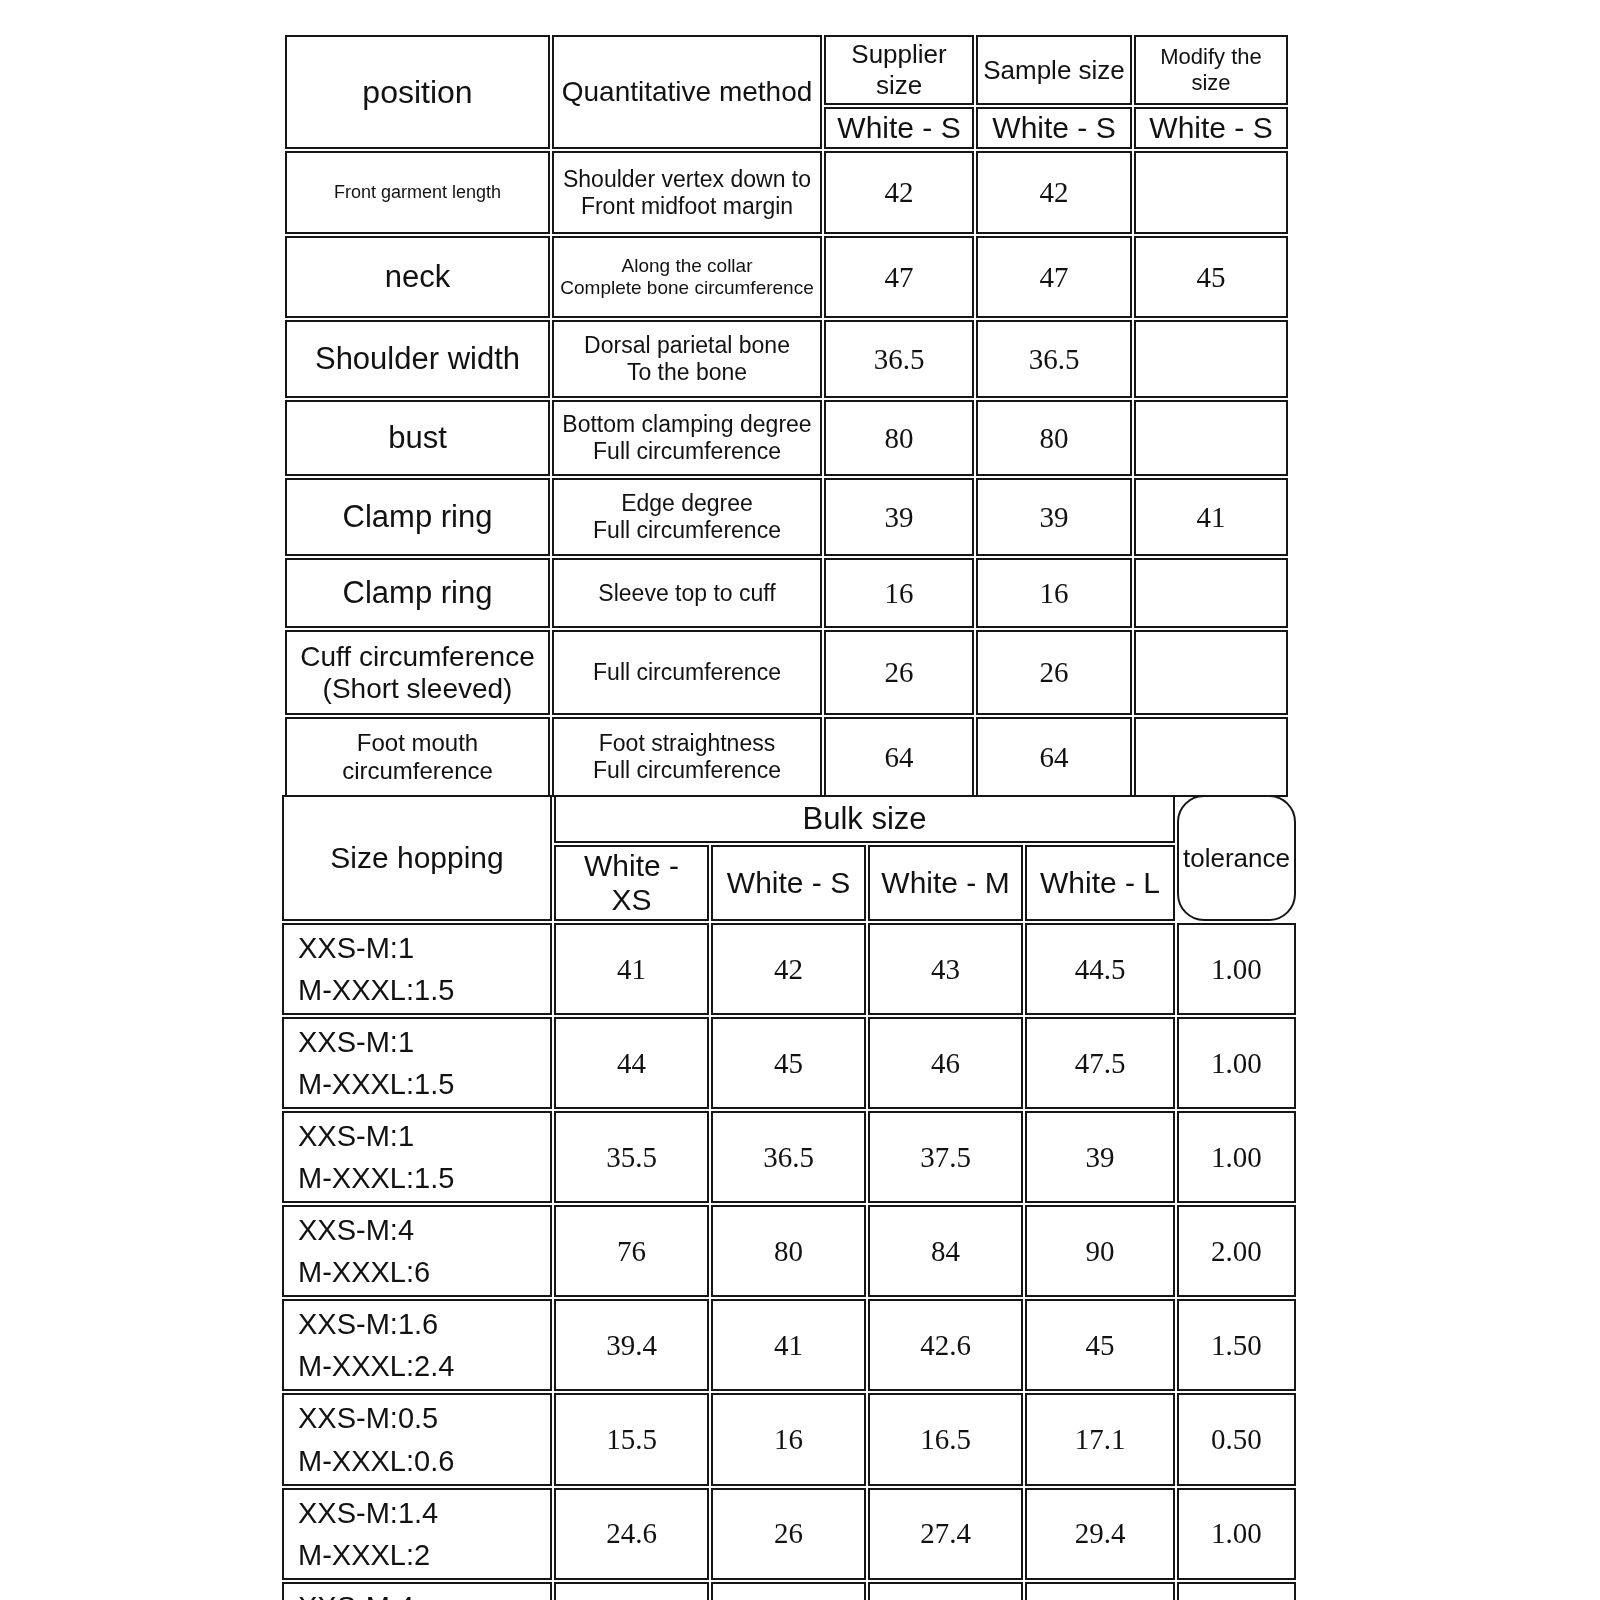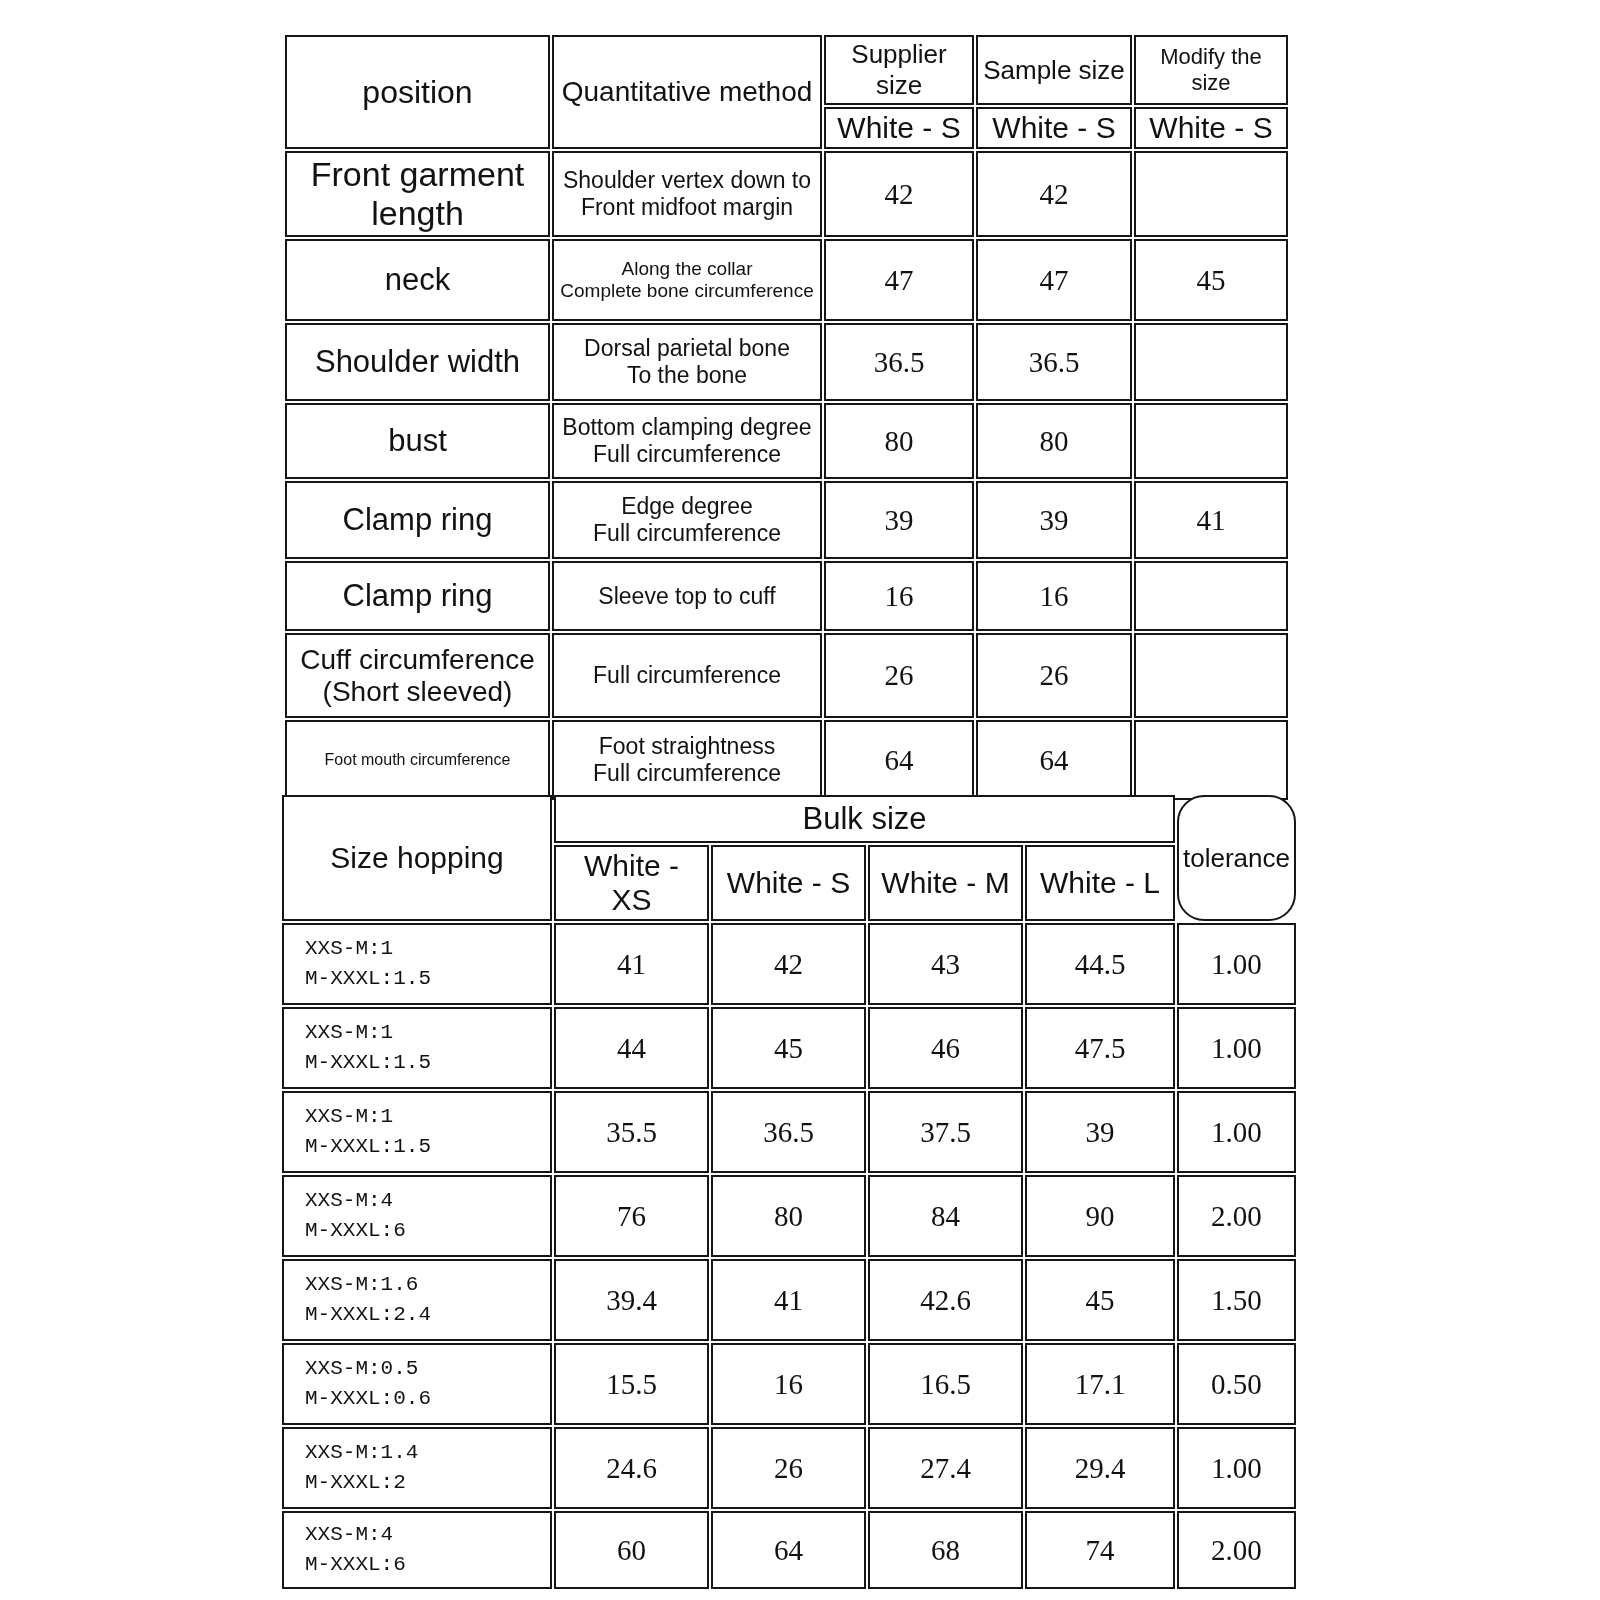--- a/index.html
+++ b/index.html
@@ -28,40 +28,40 @@
     overflow:hidden;
   }
   
   #spec-table { left:283px; top:33px; }
   .h-pos    { font-size:32px; }
   .h-method { font-size:28px; }
   .h-size   { font-size:26px; }
   .h-modify { font-size:22px; }
   .h-sub    { font-size:30px; }
   .lbl      { font-size:31px; }
-  .lbl-md   { font-size:34px; }
+  .lbl-md   { font-size:18px; }
   .lbl-cuff { font-size:28px;text-align:center; }
-  .lbl-sm   { font-size:16px; }
+  .lbl-sm   { font-size:24px; }
   .mth      { font-size:23px; }
   .mth-sm   { font-size:19px; }
   .num {
     font-family:"Liberation Serif", serif;
     font-size:29px;
   }
   
   #hop-table { left:280px; top:793px; }
   .h-hop  { font-size:30px; }
   .h-bulk { font-size:31px; }
   .h-col  { font-size:30px; }
   .h-tol  { font-size:26px;border-radius:27px; }
   .hop-label {
-    font-family:Liberation Mono, monospace;
-    font-size:21px;
+    font-family:Liberation Sans, sans-serif;
+    font-size:29px;
     text-align:left;
-    padding-left:21px;
+    padding-left:14px;
     line-height:1.45;
   }
 </style>
 </head>
 <body>
 
 <table id="spec-table">
   <colgroup>
     <col style="width:265px">
       <col style="width:270px">

